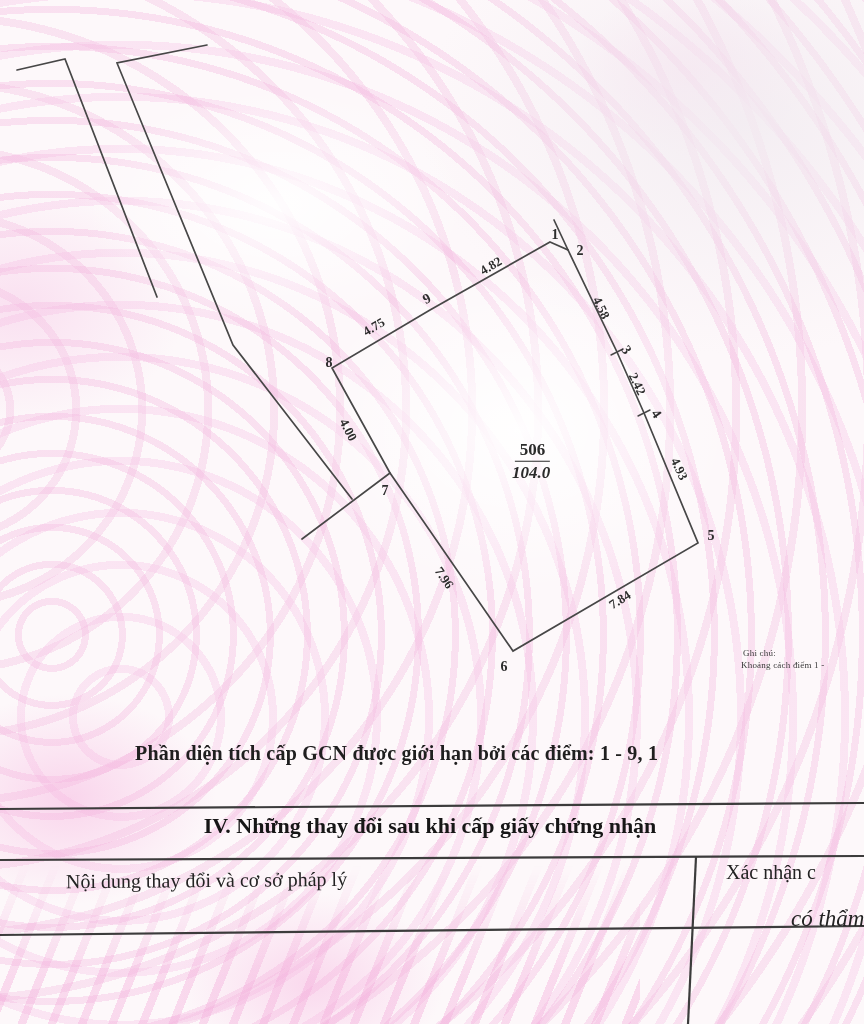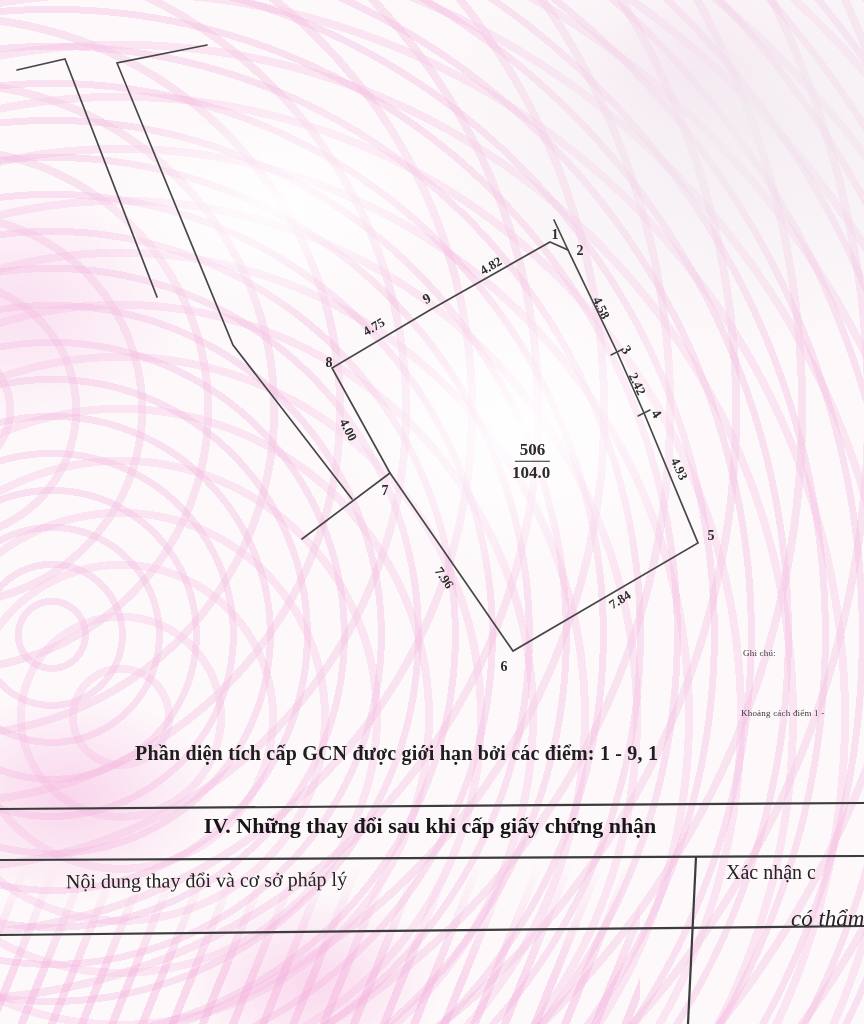--- a/index.html
+++ b/index.html
@@ -31,21 +31,21 @@
   svg.layer .tick{stroke-width:1.4;}
   .labels{position:absolute;left:0;top:0;width:100%;height:100%;z-index:3;}
   .labels span{position:absolute;color:#2d2d2d;font-weight:bold;white-space:nowrap;}
   .labels .e{font-size:13px;}
   .labels .v{font-size:14px;}
   .parcel-id{
     position:absolute;left:531px;top:461px;transform:translate(-50%,-50%);z-index:3;
     text-align:right;color:#2b2b2b;font-weight:bold;font-size:17px;line-height:1.25;
   }
   .parcel-id .num{display:inline-block;border-bottom:1.6px solid #2b2b2b;padding:0 5px 1px 5px;}
-  .parcel-id .area{display:block;}
+  .parcel-id .area{display:block;font-style:italic;}
   .note{position:absolute;color:#383838;font-weight:normal;font-size:9px;letter-spacing:.2px;z-index:3;white-space:nowrap;}
   .caption{
     position:absolute;left:135px;top:742px;z-index:3;color:#1f1f1f;
     font-weight:bold;font-size:20px;white-space:nowrap;letter-spacing:.2px;
   }
   .sec-title{
     position:absolute;left:60px;top:813px;width:740px;z-index:3;text-align:center;
     color:#161616;font-weight:bold;font-size:22px;white-space:nowrap;
   }
   .cell-left{
@@ -93,21 +93,21 @@
       <span class="e" style="left: 444px; top: 578px; transform: translate(-50%, -50%) rotate(56deg);">7.96</span>
       <span class="e" style="left: 620px; top: 600px; transform: translate(-50%, -50%) rotate(-32deg);">7.84</span>
     </div>
 
   <div class="parcel-id">
     <span class="num">506</span>
     <span class="area">104.0</span>
   </div>
 
   <div class="note" style="left:743px;top:648px;">Ghi chú:</div>
-  <div class="note" style="left:741px;top:708px;">Khoảng cách điểm 1 -</div>
+  <div class="note" style="left:741px;top:660px;">Khoảng cách điểm 1 -</div>
 
   <div class="caption">Phần diện tích cấp GCN được giới hạn bởi các điểm: 1 - 9, 1</div>
 
   <div class="sec-title">IV. Những thay đổi sau khi cấp giấy chứng nhận</div>
 
   <div class="cell-left">Nội dung thay đổi và cơ sở pháp lý</div>
   <div class="cell-right-1">Xác nhận c</div>
   <div class="cell-right-2">có thẩm</div>
 
 </div>

